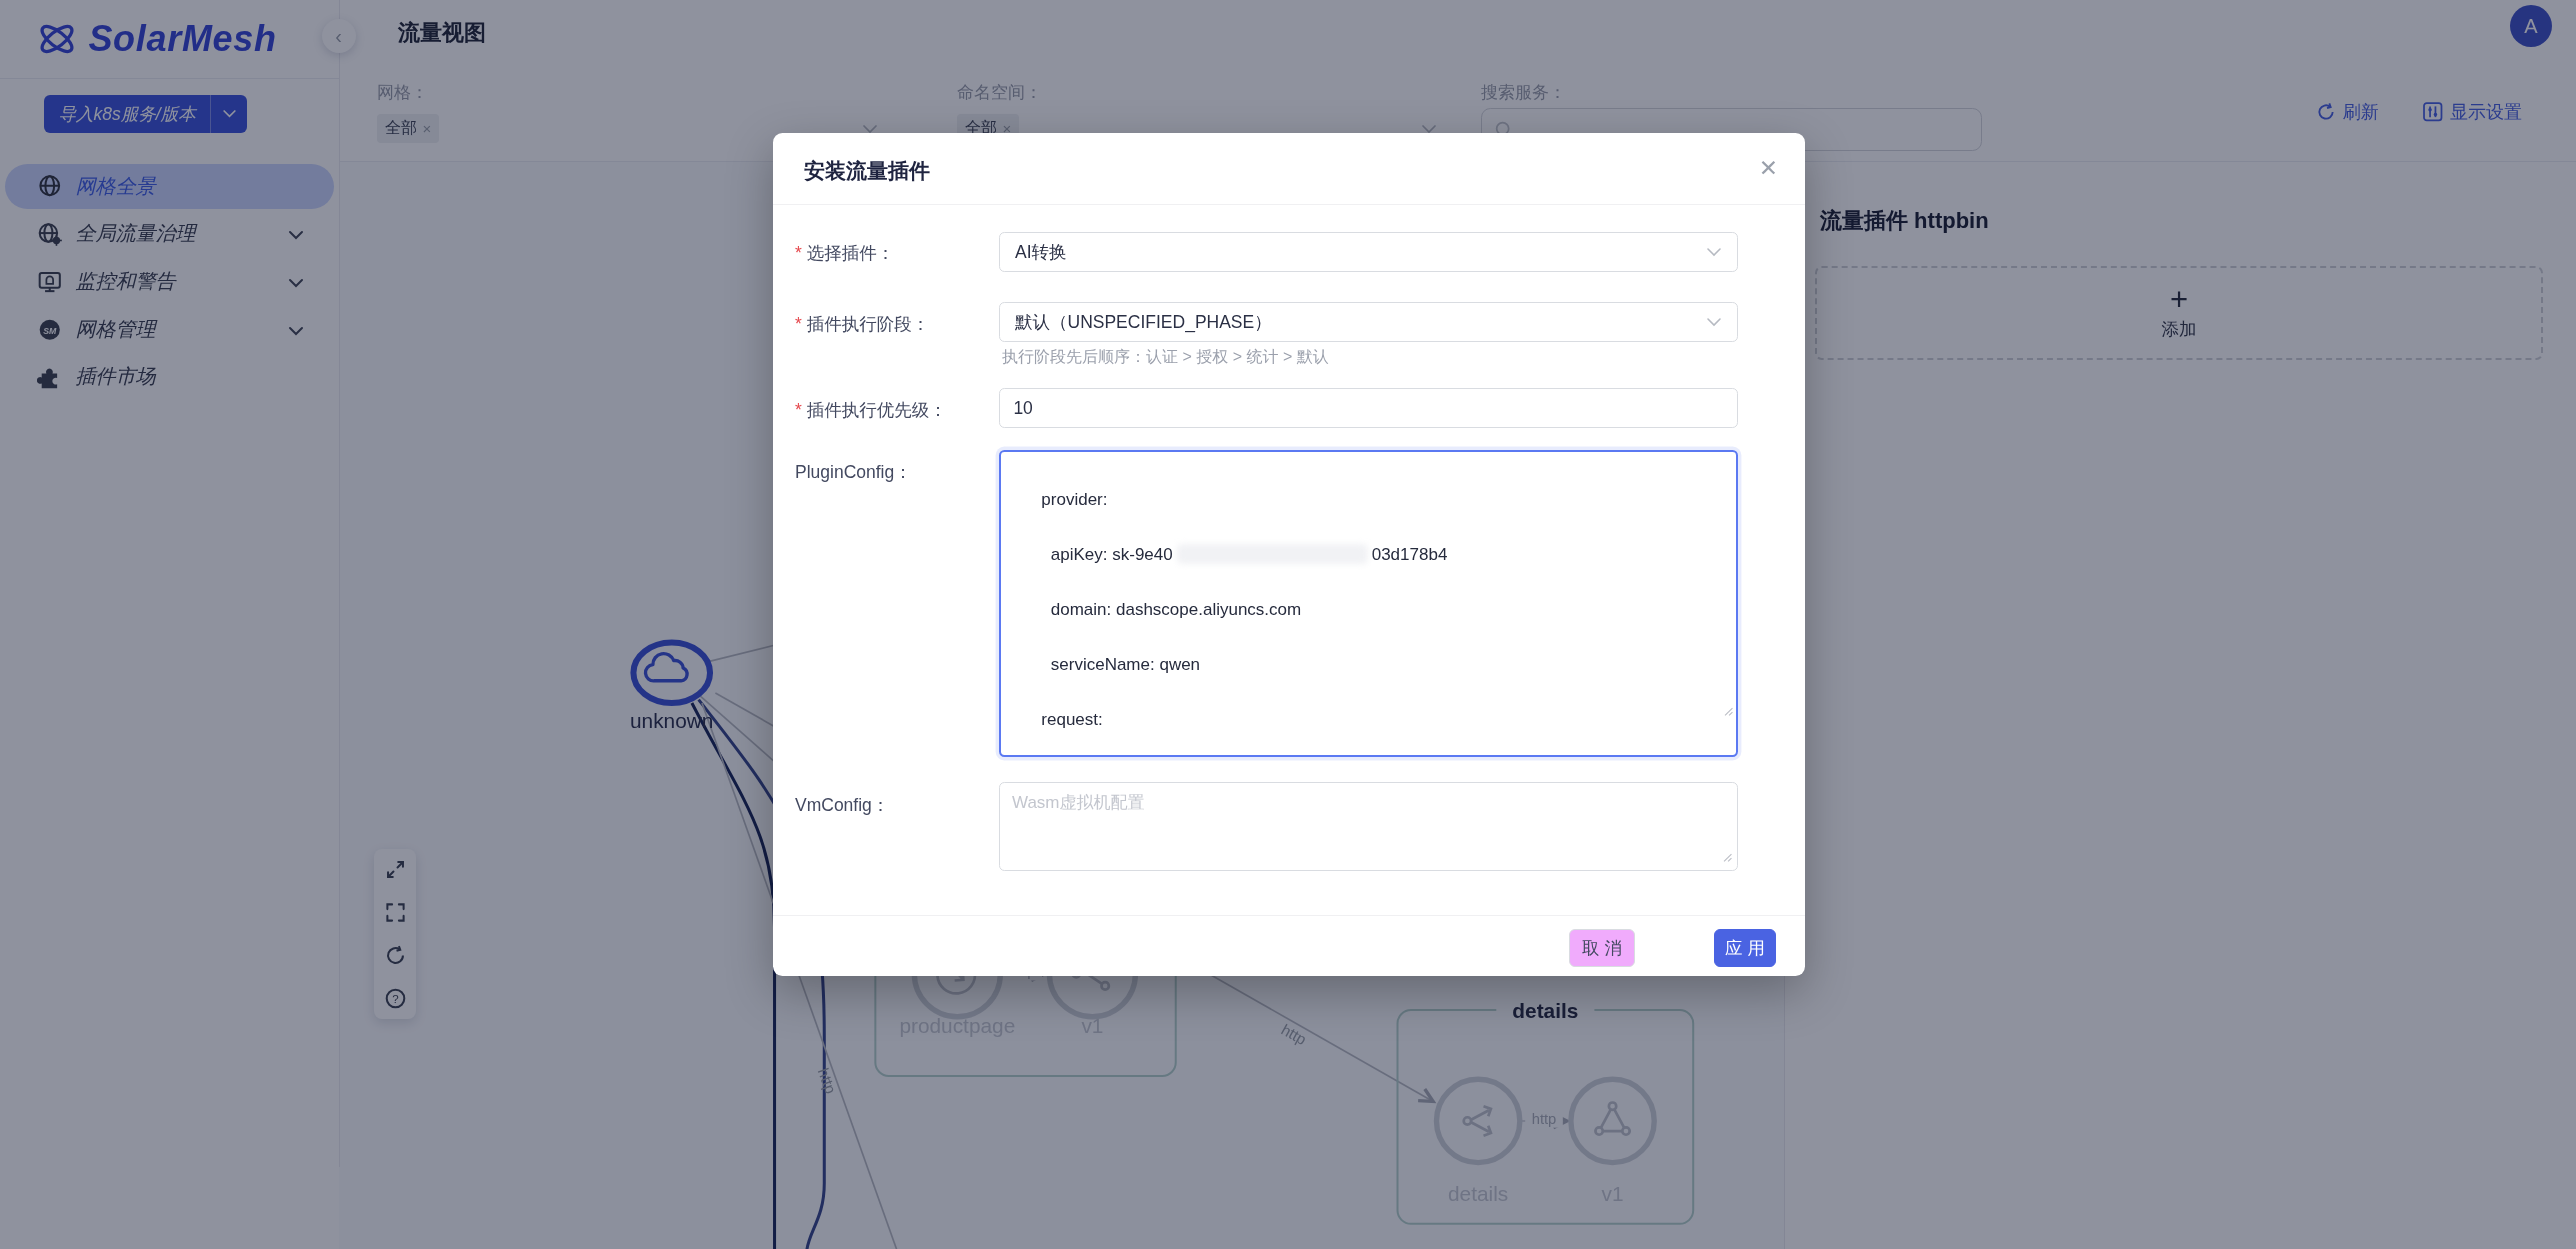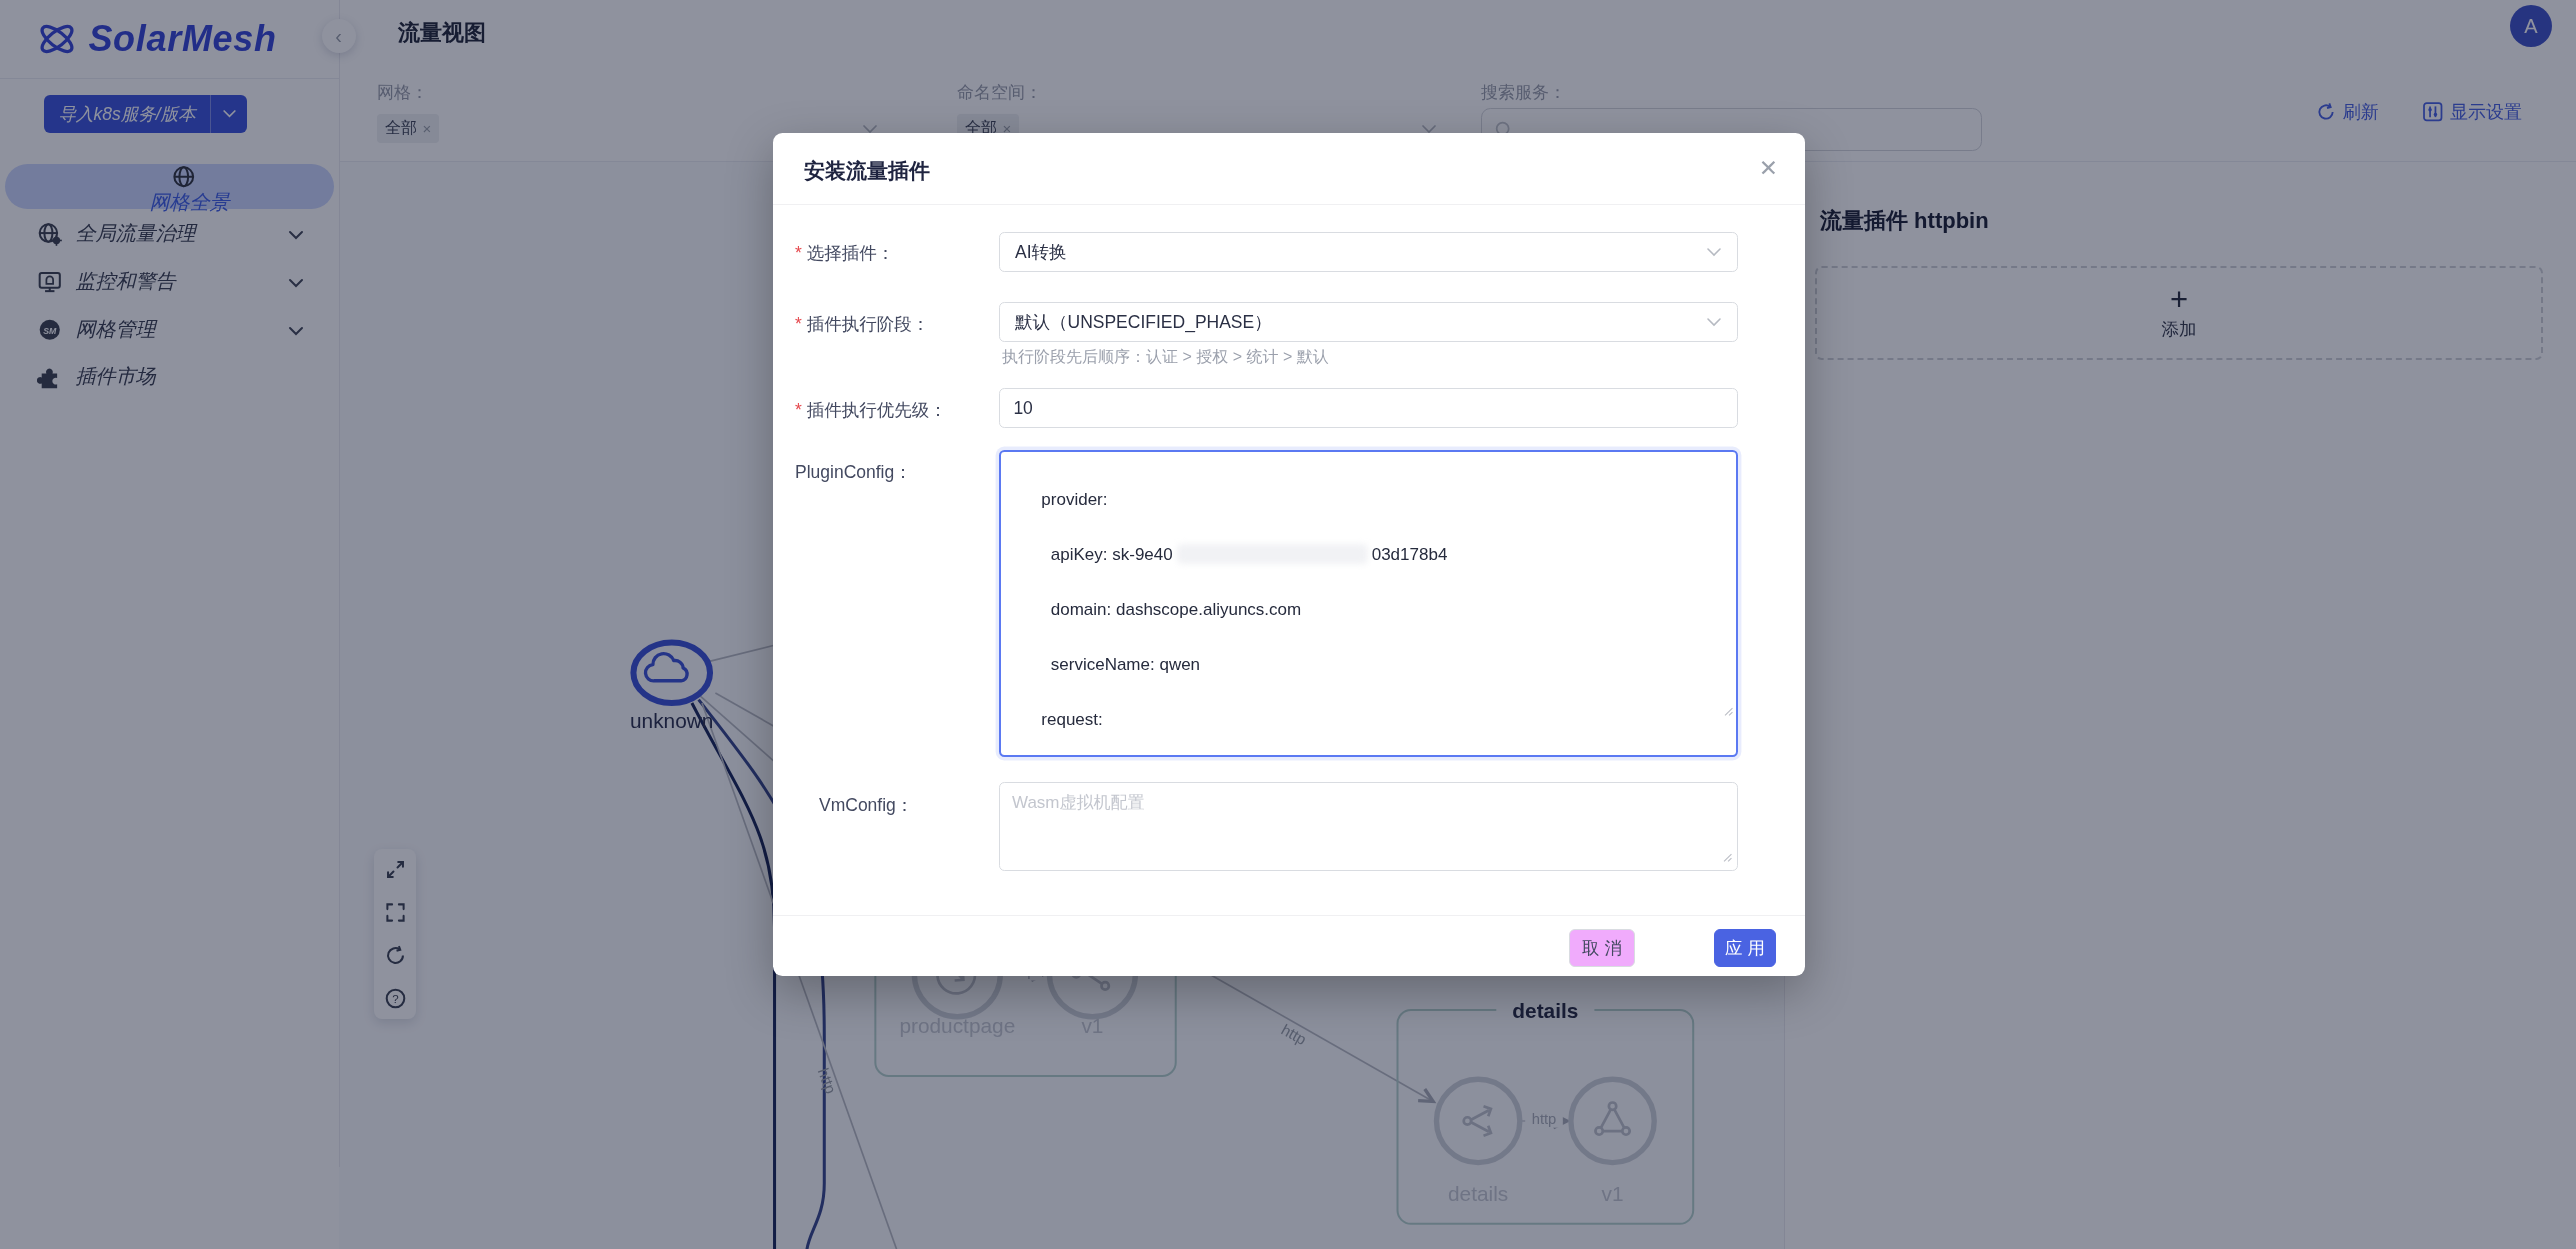--- a/index.html
+++ b/index.html
@@ -12,21 +12,21 @@
   .brand-name{font-size:36px;font-weight:bold;color:#3a49d8;letter-spacing:0.7px;}
   .side-div{height:0.7px;background:#ebedf2;margin:0;}
   .import-btn{position:absolute;left:44px;top:95px;width:203px;height:38px;background:#3f57dd;border-radius:6px;display:flex;align-items:center;color:#fff;font-size:17.5px;cursor:pointer;}
   .import-btn .main{flex:1;text-align:center;padding:0 6.7px;white-space:nowrap;}
   .import-btn .sep{width:0.7px;height:38px;background:rgba(255,255,255,.35);}
   .import-btn .dd{width:36px;display:flex;align-items:center;justify-content:center;}
   .menu{position:absolute;left:0;top:161px;width:339px;}
   .mitem{position:relative;display:flex;align-items:center;height:45px;margin:2.7px 5.4px;padding:0 0 0 32px;border-radius:23px;color:#3d4254;font-size:20px;cursor:pointer;}
   .mitem .micon{width:30px;display:flex;align-items:center;color:#3f4452;}
   .mitem .mlabel{margin-left:8px;}
-  .mitem.active{background:#ccd7fd;flex-direction:column;}
+  .mitem.active{background:#ccd7fd;}
   .mitem.active .mlabel{color:#4262e8;}
   .mitem .chev{position:absolute;right:30px;color:#464b5c;}
 
   
   .main-area{position:absolute;left:339px;top:0;right:0;bottom:0;}
   .topbar{position:absolute;left:0;top:0;right:0;height:65px;background:#fff;border-bottom:0.7px solid #ebedf2;}
   .page-title{position:absolute;left:59px;top:17.5px;font-size:22px;font-weight:bold;color:#262b3d;}
   .collapse-btn{position:absolute;left:-17.5px;top:19px;width:34px;height:34px;border-radius:50%;background:#fff;box-shadow:0 2.7px 9.4px rgba(40,50,90,.18);display:flex;align-items:center;justify-content:center;color:#9aa0ab;font-size:20px;cursor:pointer;z-index:3;}
   .avatar{position:absolute;right:24px;top:5.4px;width:42px;height:42px;border-radius:50%;background:#4154c8;color:#fff;display:flex;align-items:center;justify-content:center;font-size:20px;}
 
@@ -416,21 +416,21 @@
       <br>
       
       <span class="grip">
         <svg width="10.8" height="10.8" viewBox="0 0 16 16">
             <line x1="3" y1="14" x2="14" y2="3" stroke="#b9bcc4" stroke-width="1.6"></line>
             <line x1="9" y1="14" x2="14" y2="9" stroke="#b9bcc4" stroke-width="1.6"></line>
           </svg>
       </span>
     </div>
 
-    <div class="mlabel-row" style="top:660px;margin-left:24px;">VmConfig：</div>
+    <div class="mlabel-row" style="top:660px;">VmConfig：</div>
     <div class="mctl" style="top:649px;">
       <textarea class="vm-box" placeholder="Wasm虚拟机配置" style=""></textarea>
       <span class="grip" style="right:5.4px;bottom:8px;">
         <svg width="10.8" height="10.8" viewBox="0 0 16 16">
             <line x1="3" y1="14" x2="14" y2="3" stroke="#b9bcc4" stroke-width="1.6"></line>
             <line x1="9" y1="14" x2="14" y2="9" stroke="#b9bcc4" stroke-width="1.6"></line>
           </svg>
       </span>
     </div>
 

